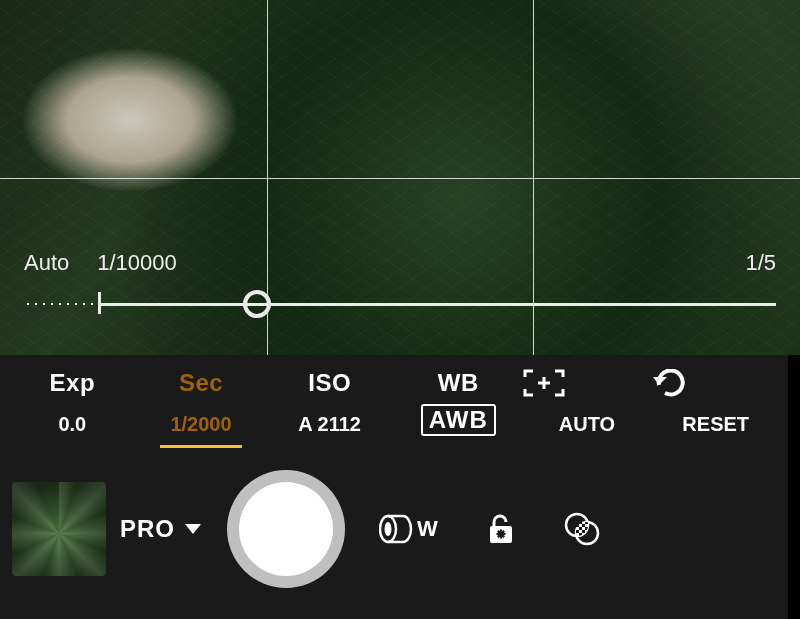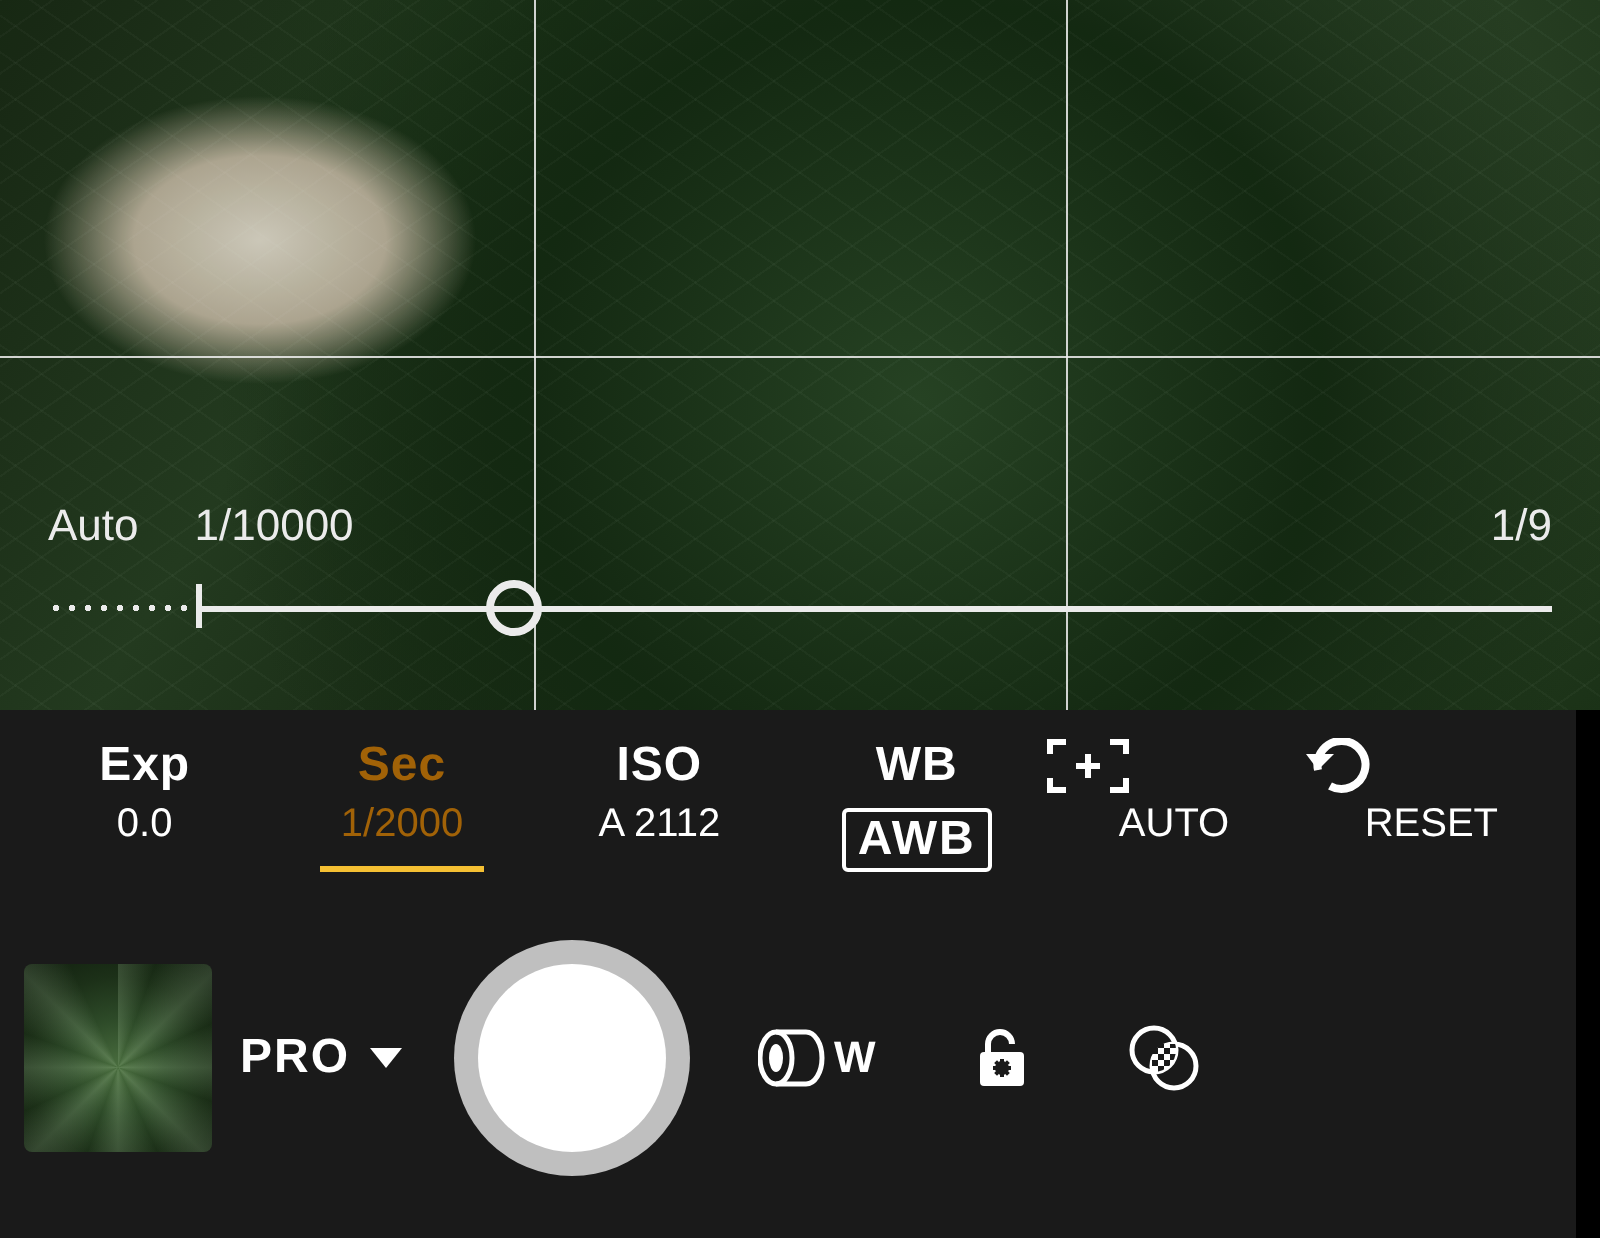--- a/index.html
+++ b/index.html
@@ -41,21 +41,21 @@
     .tick-major { position: absolute; top: 8px; width: 3px; height: 22px; background: #fff; }
     .track { position: absolute; top: 19px; height: 3px; background: #fff; }
     .handle { position: absolute; top: 6px; width: 28px; height: 28px; border: 4px solid #fff; border-radius: 50%; background: transparent; transform: translateX(-50%); }
 
     
     .panel { position: absolute; left: 0; right: 12px; bottom: 0; height: 264px; background: #1a1a1a; }
 
     .settings-row { display: flex; justify-content: space-around; align-items: flex-start; padding: 14px 8px 8px 8px; }
     .setting { flex: 1; text-align: center; color: #fff; cursor: pointer; padding-bottom: 10px; position: relative; }
     .setting .label { font-size: 24px; font-weight: 600; letter-spacing: 0.5px; }
-    .setting .value { font-size: 20px; margin-top: 4px; font-weight: 400; }
+    .setting .value { font-size: 20px; margin-top: 16px; font-weight: 700; }
     .setting.active .label, .setting.active .value { color: #a16207; }
     .setting.active::after { content:""; position:absolute; bottom:-2px; left:18%; right:18%; height:3px; background:#f5c033; }
 
     .awb-box { display:inline-block; border:2px solid #fff; padding:0 6px; border-radius:3px; font-size:24px; font-weight:700; letter-spacing:1px; margin-top:7px; }
 
     .capture-row { display:flex; align-items:center; height:150px; padding:0 4px; gap: 0; }
     .thumb {
       width: 94px; height: 94px; border-radius:4px; margin-left: 8px; margin-right: 14px;
       background:
         radial-gradient(circle at 50% 55%, #4a6e3f 0%, #2d4a28 35%, #1c3018 65%, #0f1c0d 100%),
@@ -95,21 +95,21 @@
     <div class="grid-v" style="left:267px"></div>
     <div class="grid-v" style="left:533px"></div>
     <div class="grid-h" style="top:178px"></div>
 
     <div class="slider-wrap">
       <div class="slider-labels">
         <div class="left">
           <span>Auto</span>
           <span>1/10000</span>
         </div>
-        <span>1/9</span>
+        <span>1/5</span>
       </div>
       <div class="slider-track-row">
         <div class="dotted"></div>
         <div class="tick-major" style="left:74px"></div>
         <div class="track" style="left:77px; right:0"></div>
         <div class="handle" style="left:31%"></div>
       </div>
     </div>
   </div>
 

